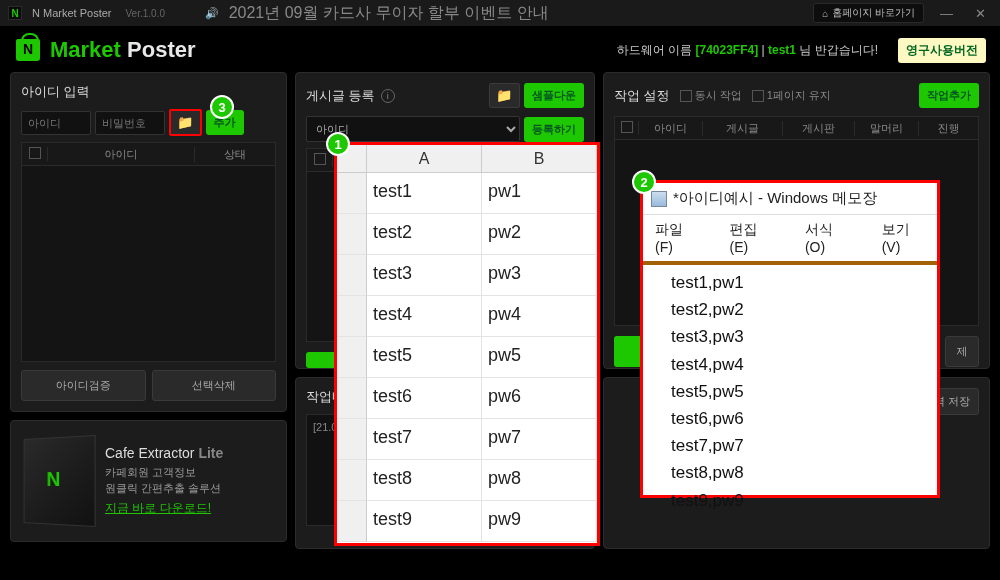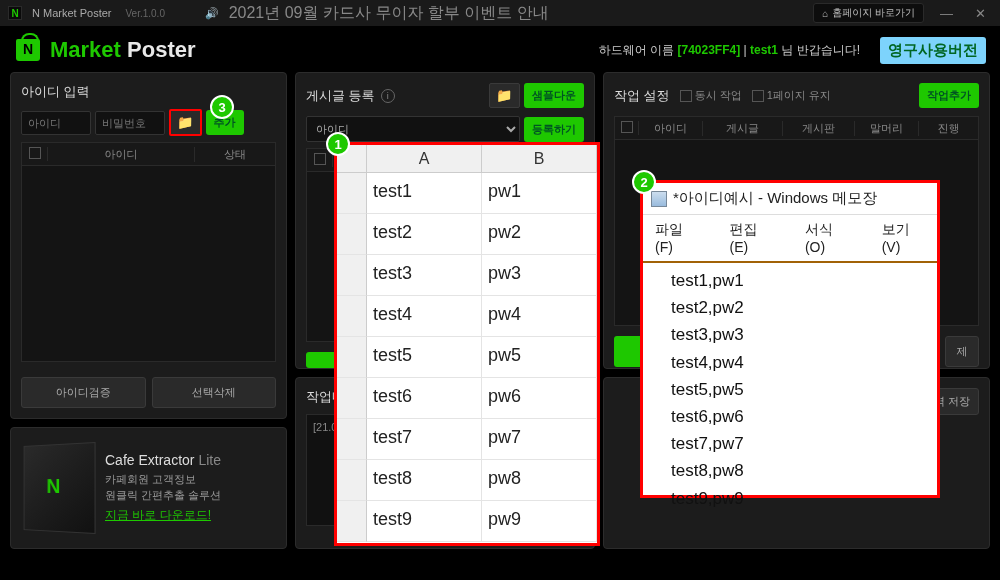--- a/index.html
+++ b/index.html
@@ -19,21 +19,21 @@
 .brand .logo { width: 28px; height: 28px; background: #000; border-radius: 3px; display: flex; align-items: center; justify-content: center; position: relative; }
 .brand .logo .bag { width: 24px; height: 22px; background: #1ec800; border-radius: 2px 2px 3px 3px; position: relative; }
 .brand .logo .bag::before { content:""; position:absolute; top:-6px; left:5px; width:14px; height:10px; border:2px solid #1ec800; border-bottom:none; border-radius:8px 8px 0 0;}
 .brand .logo .bag span { color:#000; font-weight:bold; position:absolute; top:2px; left:7px; font-size:14px;}
 .brand h1 { font-size: 22px; font-weight: 600; }
 .brand h1 .g { color: #1ec800; }
 .brand h1 .w { color: #e8e8e8; }
 .brand .spacer { flex:1; }
 .brand .hw { font-size: 12px; color: #ccc; }
 .brand .hw .green { color: #1ec800; font-weight: bold; }
-.brand .license { background: #7dd3fc; color:#062; padding:4px 8px; border-radius:3px; font-size:15px; font-weight:bold; margin-left:12px;}
+.brand .license { background: #fef9c3; color:#062; padding:4px 8px; border-radius:3px; font-size:12px; font-weight:bold; margin-left:12px;}
 
 .main { display: flex; gap: 8px; padding: 0 10px; }
 
 .panel { background: #1c1c1c; border: 1px solid #2c2c2c; border-radius: 4px; padding: 10px; }
 .panel-title { color: #ddd; font-size: 13px; margin-bottom: 8px; display:flex; align-items:center; gap:6px;}
 
 .col1 { width: 277px; display: flex; flex-direction: column; gap: 8px; }
 .col2 { width: 300px; display: flex; flex-direction: column; gap: 8px; }
 .col3 { flex: 1; display: flex; flex-direction: column; gap: 8px; }
 
@@ -47,28 +47,28 @@
 .folder-hl { border: 2px solid #ff0000 !important; }
 
 .thead { display:flex; background:#181818; border:1px solid #2a2a2a; height:24px; align-items:center; font-size:11px; color:#888;}
 .thead > div { text-align:center; border-right:1px solid #2a2a2a; padding:0 4px;}
 .thead > div:last-child{border-right:none;}
 .tbody { background:#141414; border:1px solid #2a2a2a; border-top:none;}
 
 .col1 .tbody { height: 196px; }
 .col1 .thead .c0{width:26px;} .col1 .thead .c1{flex:1;} .col1 .thead .c2{width:80px;}
 
-.bot-btns { display:flex; gap:6px; margin-top:15px;}
+.bot-btns { display:flex; gap:6px; margin-top:8px;}
 .bot-btns .btn { flex:1; padding:7px 0; }
 
 .ad { background:#1c1c1c; border:1px solid #2c2c2c; border-radius:4px; padding:10px; display:flex; gap:10px; align-items:center; height:122px;}
 .ad .box { width:74px; height:88px; background:linear-gradient(135deg,#2a2a2a,#111); border:1px solid #333; position:relative; transform:perspective(200px) rotateY(-14deg);}
 .ad .box .n { position:absolute; top:30px; left:24px; color:#1ec800; font-weight:bold; font-size:20px;}
 .ad .txt .t1 { color:#ddd; font-size:14px;}
-.ad .txt .t1 .lite{color:#888;font-weight:400;text-align:right;}
+.ad .txt .t1 .lite{color:#888;font-weight:700;text-align:right;}
 .ad .txt .t2 { color:#999; font-size:11px; margin-top:4px; line-height:1.4;}
 .ad .txt .t3 { color:#1ec800; font-size:12px; margin-top:4px; text-decoration:underline;}
 
 .col2 .panel.post { height:297px; }
 .col2 .panel.post .toprow { display:flex; justify-content:space-between; align-items:center;}
 .col2 .panel.post .toprow .r { display:flex; gap:4px;}
 .col2 .sel-row { display:flex; gap:4px; margin-top:8px; align-items:center;}
 .col2 .sel-row select { background:#111; border:1px solid #333; color:#aaa; padding:5px; flex:1; font-size:11px; border-radius:2px;}
 .col2 .thead { margin-top:6px; }
 .col2 .thead .c0{width:26px;} .col2 .thead .c1{flex:1;}
@@ -101,21 +101,21 @@
 .ov1 .sheethead { display:flex; height:28px; background:#f0f0f0; border-bottom:1px solid #ccc;}
 .ov1 .sheethead .rowh{width:30px;border-right:1px solid #ccc;}
 .ov1 .sheethead .ch{flex:1;text-align:center;color:#333;border-right:1px solid #ccc;line-height:28px;font-size:16px;}
 .ov1 .srow{display:flex;height:41px;}
 .ov1 .srow .rh{width:30px;background:#f0f0f0;border-right:1px solid #ccc;border-bottom:1px solid #e4e4e4;}
 .ov1 .srow .cell{flex:1;border-right:1px solid #e4e4e4;border-bottom:1px solid #e4e4e4;color:#222;font-size:18px;padding:8px 6px;}
 
 .ov2 { left:640px; top:180px; width:300px; height:318px; padding:0;}
 .ov2 .np-title{display:flex;align-items:center;gap:6px;padding:6px 8px;color:#222;font-size:15px;border-bottom:1px solid #ddd;}
 .ov2 .np-title .np-icon{width:16px;height:16px;background:linear-gradient(#cde,#9bd);border:1px solid #789;}
-.ov2 .np-menu{display:flex;gap:32px;padding:6px 12px;color:#222;font-size:14px;border-bottom:2px solid #a16207;}
+.ov2 .np-menu{display:flex;gap:32px;padding:6px 12px;color:#222;font-size:14px;border-bottom:4px solid #a16207;}
 .ov2 .np-body{padding:4px 28px;color:#111;font-size:17px;line-height:1.6;}
 
 .badge1{left:326px;top:132px;}
 .badge2{left:632px;top:170px;}
 .badge3{left:210px;top:95px;}
 
 .chkbox{width:12px;height:12px;border:1px solid #555;display:inline-block;}
 .info-i{width:14px;height:14px;border-radius:50%;border:1px solid #666;display:inline-flex;align-items:center;justify-content:center;font-size:9px;color:#888;}
 </style>
 </head>

